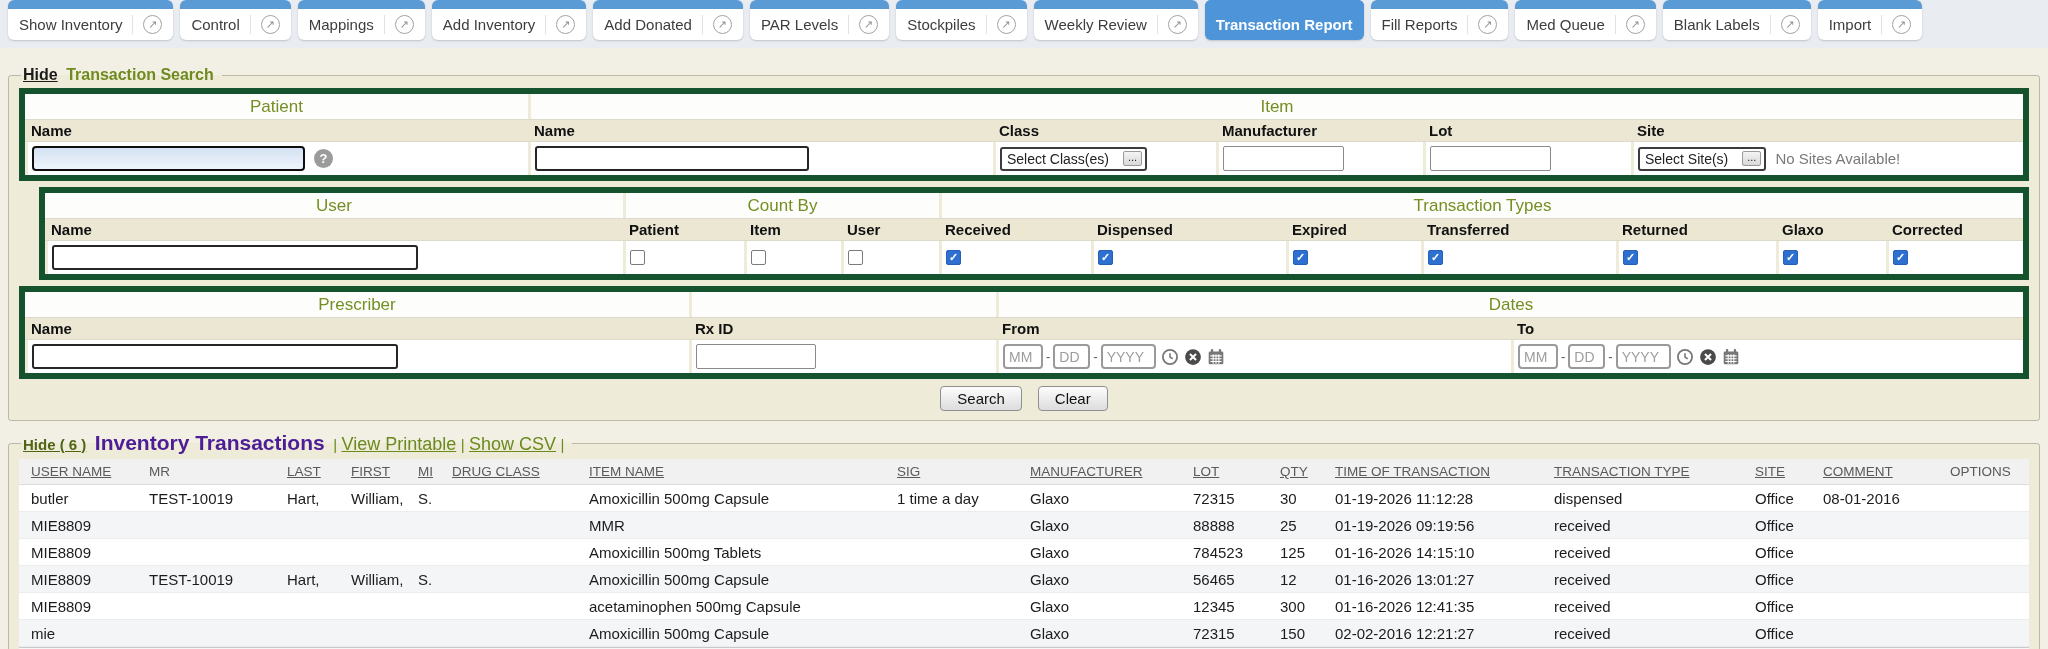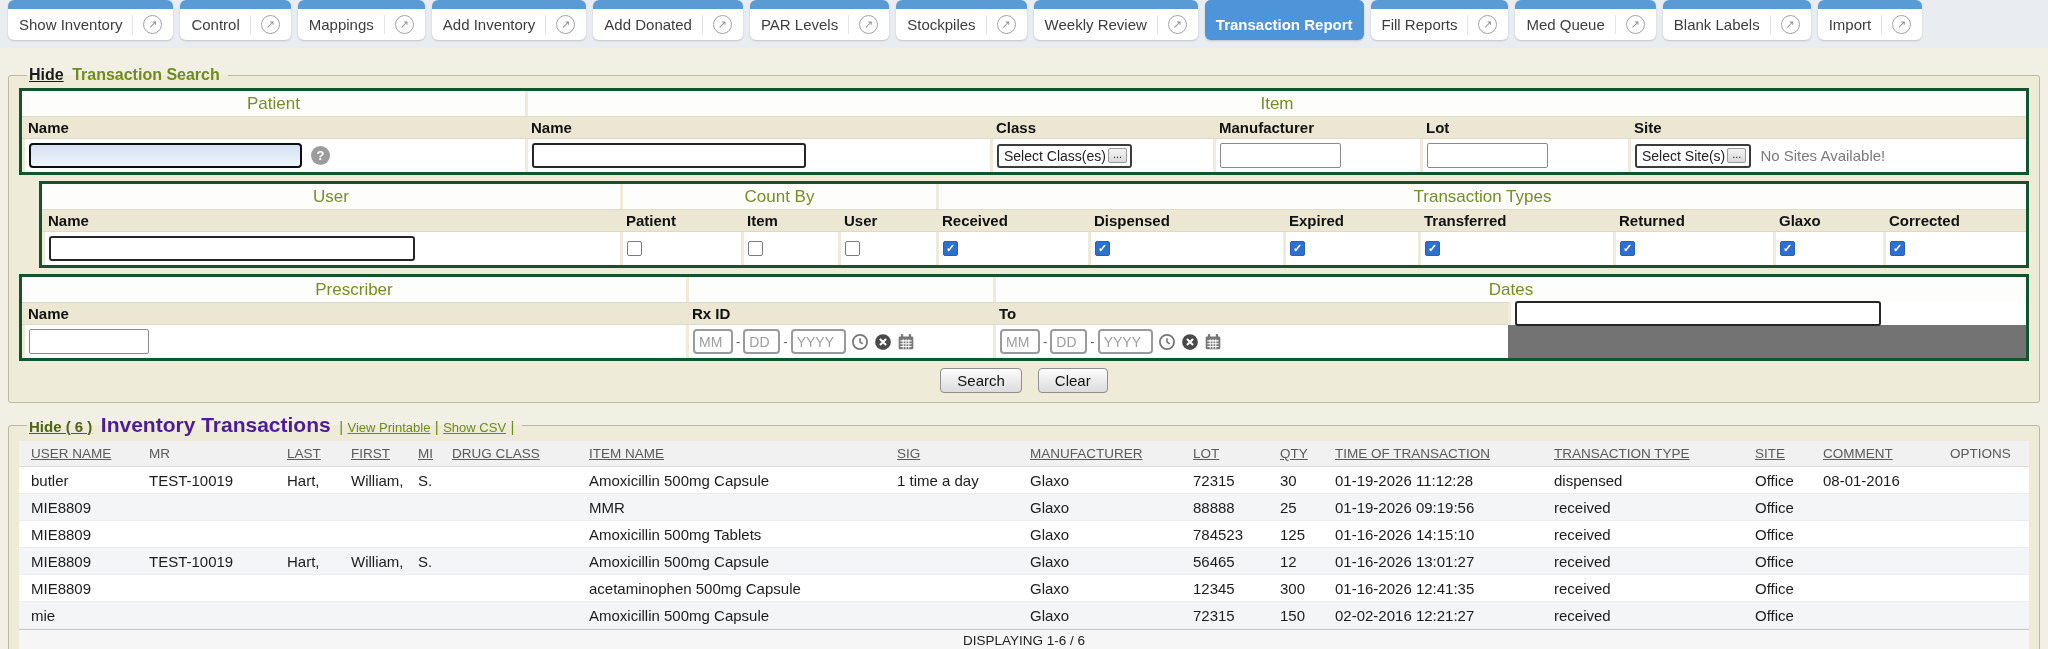--- a/index.html
+++ b/index.html
@@ -18,27 +18,27 @@
     margin-left:10px; padding-left:10px; }
   .tab-ext .circ { width:19px; height:19px; border:1.5px solid #a2a2a2; border-radius:50%;
     color:#8f8f8f; font-size:11px; display:flex; align-items:center; justify-content:center; }
   .tab--active { background:#4d94d8; }
   .tab--active .tab-top { background:#4d94d8; }
   .tab--active .tab-label { color:#ffffff; font-weight:bold; }
 
   
   fieldset.fs { border:1px solid #bcb8a6; border-radius:3px; background:#efebd9;
     margin:18px 8px 0 8px; padding:4px 10px 8px 10px; }
-  fieldset.fs legend { padding:0 8px 0 2px; margin-left:8px; font-size:16px; font-weight:bold; }
+  fieldset.fs legend { padding:0 8px 0 2px; margin-left:2px; font-size:16px; font-weight:bold; }
   a.hide-link { color:#1a1a1a; text-decoration:underline; cursor:pointer; }
   .legend-title { color:#6f8a1f; margin-left:4px; }
 
   
-  .band { display:grid; background:#737373; margin-bottom:6px;
-    grid-template-rows:25px 23px 33px; border:3px solid #14532d; }
+  .band { display:grid; background:#b91c1c; margin-bottom:6px;
+    grid-template-rows:25px 23px 33px; border:6px solid #14532d; }
   .band1 { grid-template-columns:503px 465px 223px 207px 208px auto; }
   .band2 { grid-template-columns:578px 121px 97px 98px 152px 195px 135px 195px 160px 110px auto;margin-left:20px; }
   .band3 { grid-template-columns:664px 307px 515px auto; }
   .sp2 { grid-column:span 2; } .sp3 { grid-column:span 3; }
   .sp5 { grid-column:span 5; } .sp7 { grid-column:span 7; }
   .sect { background:#fdfdfb; color:#748f23; font-size:17px; display:flex;
     align-items:center; justify-content:center; border-left:3px solid #efebd9; }
   .sect:first-child { border-left:none; }
   .lbl { background:#ebe7d3; font-size:15px; font-weight:bold; color:#111;
     display:flex; align-items:center; padding-left:6px;
@@ -54,21 +54,21 @@
     background:linear-gradient(180deg,#d5e2f3,#eef4fb); }
   .in-item { border:2px solid #262626; border-radius:3px; width:274px; background:#fff; }
   .in-small { border:1px solid #8a8a8a; border-radius:2px; width:121px; background:#fff; }
   .in-rx { border:1px solid #8a8a8a; border-radius:2px; width:120px; background:#fff; }
   .in-date { border:2px solid #9a9a9a; border-radius:4px; background:#fff; text-align:left; color:#555; }
   .in-mm { width:40px; } .in-dd { width:37px; } .in-yy { width:55px; }
   input::placeholder { color:#9d9d9d; }
   .help { width:19px; height:19px; border-radius:50%; background:#9b9b9b; color:#fff;
     font-size:13px; font-weight:bold; display:flex; align-items:center; justify-content:center; }
 
-  .selbtn { display:inline-flex; align-items:center; gap:2px; border:2px solid #3c3c3c;
+  .selbtn { display:inline-flex; align-items:center; gap:14px; border:2px solid #3c3c3c;
     border-radius:3px; background:#fff; padding:2px 3px 2px 5px; font-size:14px; color:#222;
     cursor:pointer; }
   .dots { border:1px solid #9a9a9a; background:linear-gradient(#f4f4f4,#d9d9d9);
     font-size:11px; padding:1px 4px 3px 4px; border-radius:2px; line-height:9px; }
   .graytext { color:#7a7a7a; font-size:15px; }
 
   .cb { width:15px; height:15px; border:1.5px solid #7b7b7b; border-radius:2px; background:#fff;
     color:transparent; font-size:11px; font-weight:bold; display:flex; align-items:center;
     justify-content:center; cursor:pointer; }
   .cb.on { background:#2e70cf; border-color:#2660b8; color:#ffffff; }
@@ -79,21 +79,21 @@
 
   .btnrow { display:flex; justify-content:center; gap:16px; margin:7px 0 1px 0; }
   button.pushbtn { border:1px solid #8f8f8f; border-radius:4px; font-size:15px; color:#111;
     background:linear-gradient(#fdfdfd,#dcdcdc); padding:3px 16px; cursor:pointer;
     font-family:"Liberation Sans", sans-serif; }
 
   
   fieldset.fs2 { margin-top:10px; padding-bottom:6px; }
   .big-title { color:#4c1d95; font-size:21px; font-weight:bold; margin:0 4px; }
   .hide6 { color:#4f6414; font-weight:bold; font-size:15px; text-decoration:underline; cursor:pointer; }
-  .leg-link { color:#6b8a1e; font-size:13px; font-weight:normal; text-decoration:underline; cursor:pointer; }
+  .leg-link { color:#6b8a1e; font-size:18px; font-weight:normal; text-decoration:underline; cursor:pointer; }
   .leg-pipe { color:#6b8a1e; font-size:15px; font-weight:normal; }
 
   .ttable { display:table; width:100%; table-layout:fixed; background:#fff; }
   .tr { display:table-row; }
   .th, .td { display:table-cell; vertical-align:middle; padding:0 6px; white-space:nowrap;
     overflow:hidden; }
   .thead { background:#f1f1f1; height:26px; }
   .th { font-size:13.5px; color:#5a5a5a; border-bottom:1px solid #dcdcdc; }
   .th .u { text-decoration:underline; cursor:pointer; }
   .td { font-size:15px; color:#1c1c1c; height:27px; border-bottom:1px solid #ececec; }
@@ -364,20 +364,21 @@
 
   </div>
 
   <div class="band band3">
     <div class="sect">Prescriber</div>
     <div class="sect"></div>
     <div class="sect sp2">Dates</div>
 
     <div class="lbl">Name</div>
     <div class="lbl">Rx ID</div>
+    <div class="lbl">From</div>
     <div class="lbl">To</div>
 
     <div class="inp">
       <input class="txt in-big" value="" style="">
     </div>
     <div class="inp">
       <input class="txt in-rx" value="" style="">
     </div>
     <div class="inp">
       <span class="dategroup">

